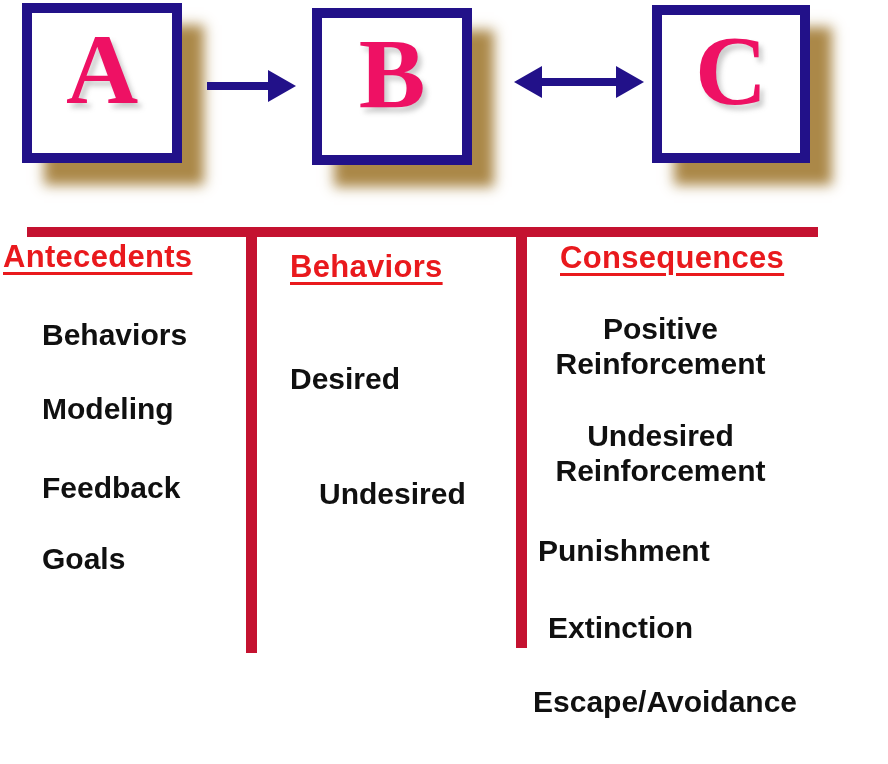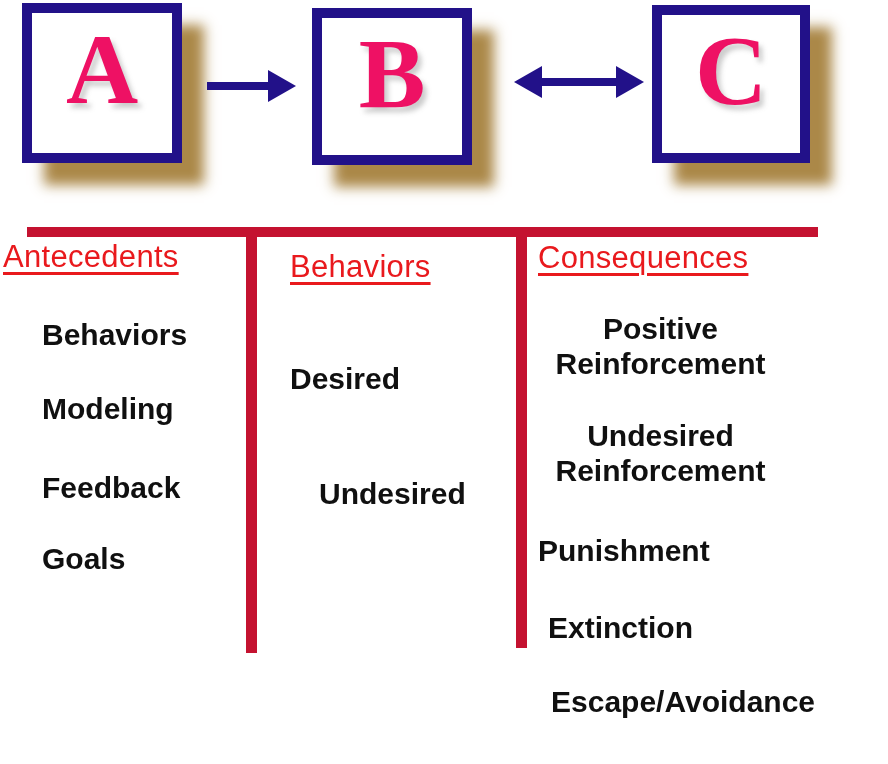--- a/index.html
+++ b/index.html
@@ -21,44 +21,44 @@
     font-size:100px; line-height:1; color:#EE1164;
     padding-bottom:26px;
     text-shadow:4px 5px 5px rgba(110,110,110,0.35);
   }
   .arrows { position:absolute; left:0; top:0; pointer-events:none; }
   .hline { position:absolute; left:27px; top:227px; width:791px; height:10px; background:#C41230; }
   .vline { position:absolute; width:11px; background:#C41230; }
   .v1 { left:246px; top:236px; height:417px; }
   .v2 { left:516px; top:231px; height:417px; }
   .col-header {
-    position:absolute; color:#E9191D; font-weight:normal; font-size:31px;
+    position:absolute; color:#E9191D; font-weight:bold; font-size:31px;
     line-height:37px; letter-spacing:0.3px;
     text-decoration:underline; text-decoration-thickness:3px; text-underline-offset:5px;
     white-space:nowrap;
   }
   .h-antecedents { left:3px;   top:238px; }
   .h-behaviors   { left:290px; top:248px; }
-  .h-consequences{ left:538px; top:239px; }
+  .h-consequences{ left:560px; top:239px; }
   .item {
     position:absolute; color:#101010; font-weight:bold; font-size:30px;
     line-height:35px; white-space:nowrap;
   }
   .i-prompting { left:42px;  top:317px; }
   .i-modeling  { left:42px;  top:391px; }
   .i-feedback  { left:42px;  top:470px; }
   .i-goals     { left:42px;  top:541px; }
   .i-desired   { left:290px; top:361px; }
   .i-undesired { left:294px; top:476px;margin-left:25px; }
   .two-line { width:245px; text-align:center; white-space:normal; }
   .i-positive  { left:538px; top:311px; }
   .i-negative  { left:538px; top:418px; }
   .i-punishment{ left:538px; top:533px; }
   .i-extinction{ left:548px; top:610px; }
-  .i-escape    { left:551px; top:684px; }
+  .i-escape    { left:533px; top:684px; }
 </style>
 </head>
 <body>
 
 <div class="canvas">
 
   <div class="box box-a">
     <span class="letter">A</span>
   </div>
   <div class="box box-b">

